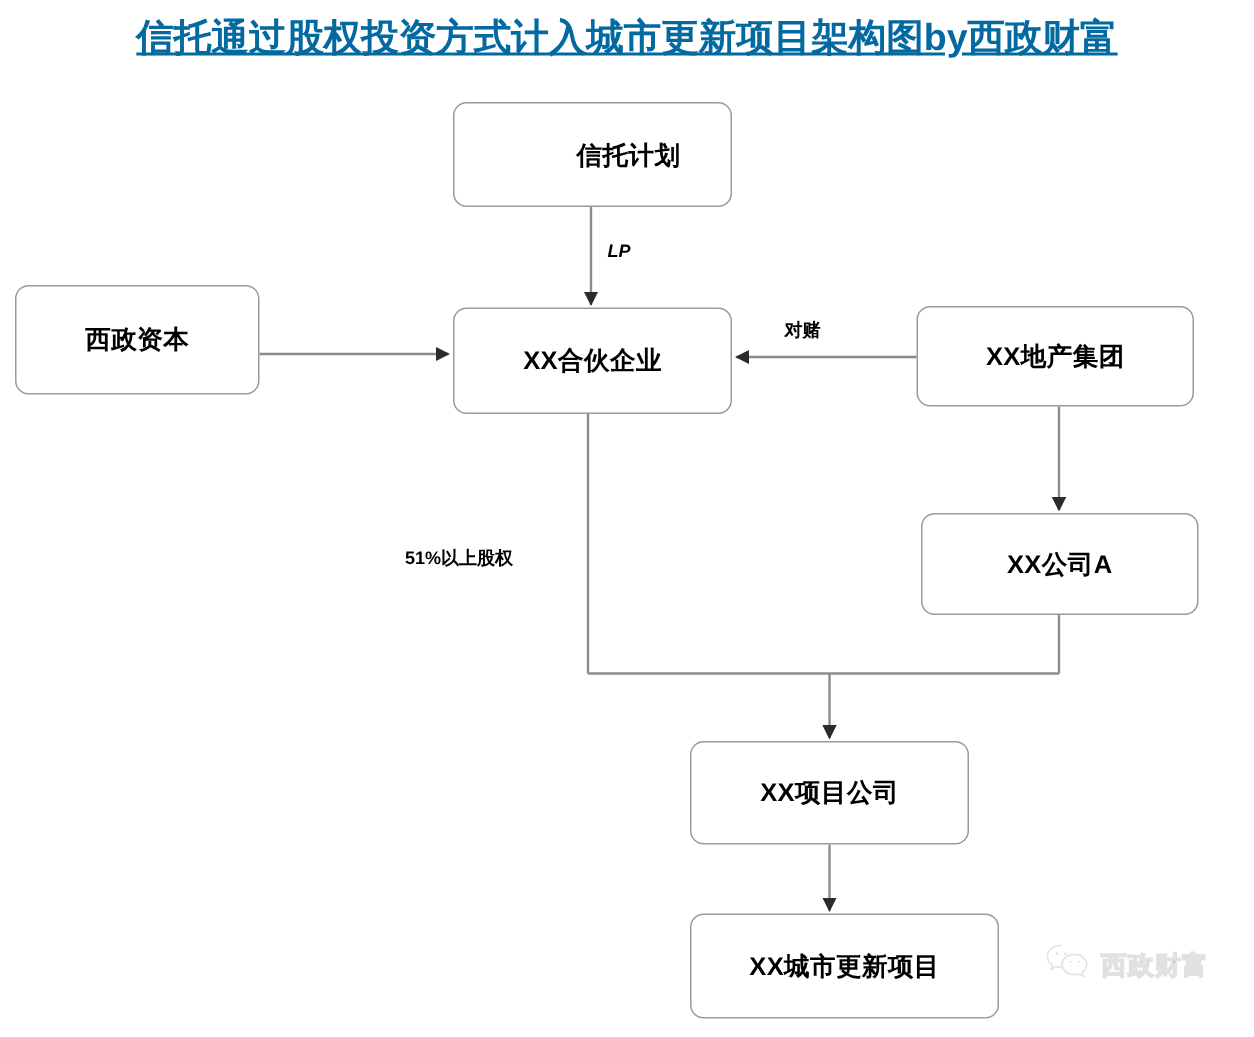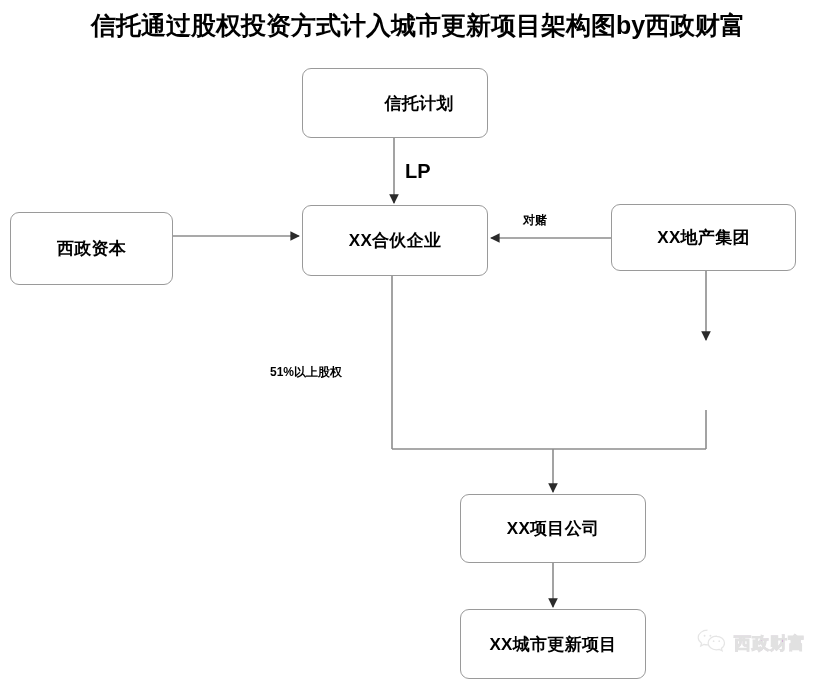--- a/index.html
+++ b/index.html
@@ -23,23 +23,24 @@
   }
   #title {
     position: absolute;
     left: 0;
     top: 5px;
     width: 836px;
     text-align: center;
     font-size: 25px;
     font-weight: bold;
     letter-spacing: 0px;
-    color: #000000;
+    color: #0369a1;
     line-height: 40px;
     white-space: nowrap;
+    text-decoration: underline;
   }
   svg.edges {
     position: absolute;
     left: 0;
     top: 0;
     width: 836px;
     height: 691px;
     pointer-events: none;
   }
   .node {
@@ -58,21 +59,21 @@
     letter-spacing: 0.3px;
   }
   .edge-label {
     position: absolute;
     font-weight: bold;
     font-size: 12px;
     color: #000000;
     white-space: nowrap;
     background: transparent;
   }
-  .edge-label.lp { font-size: 20px; }
+  .edge-label.lp { font-size: 12px; font-style: italic; }
   #watermark {
     position: absolute;
     left: 697px;
     top: 628px;
     display: flex;
     align-items: center;
     gap: 7px;
     opacity: 0.55;
   }
   #watermark .wm-text {
@@ -114,38 +115,41 @@
       <path d="M 553 449 L 553 492" marker-end="url(#arrow)"></path>
 
       <path d="M 553 563 L 553 607" marker-end="url(#arrow)"></path>
     </g>
   </svg>
 
   <div class="node" style="left:302px; top:68px; width:186px; height:70px;padding-left:48px;">
     <span>信托计划</span>
   </div>
 
-  <div class="node" style="left:10px; top:212px; width:163px; height:73px;">
+  <div class="node" style="left:10px; top:190px; width:163px; height:73px;">
     <span>西政资本</span>
   </div>
 
   <div class="node" style="left:611px; top:204px; width:185px; height:67px;">
     <span>XX地产集团</span>
   </div>
 
   <div class="node" style="left:302px; top:205px; width:186px; height:71px;">
     <span>XX合伙企业</span>
   </div>
 
+  <div class="node" style="left:614px; top:342px; width:185px; height:68px;">
+    <span>XX公司A</span>
+  </div>
 
   <div class="node" style="left:460px; top:494px; width:186px; height:69px;">
     <span>XX项目公司</span>
   </div>
 
-  <div class="node" style="left:460px; top:609px; width:186px; height:70px;">
+  <div class="node" style="left:460px; top:609px; width:206px; height:70px;">
     <span>XX城市更新项目</span>
   </div>
 
   <div class="edge-label lp" style="left:405px; top:160px;">LP</div>
 
   <div class="edge-label" style="left:523px; top:212px;">对赌</div>
 
   <div class="edge-label" style="left:270px; top:364px;">51%以上股权</div>
 
   <div id="watermark">

